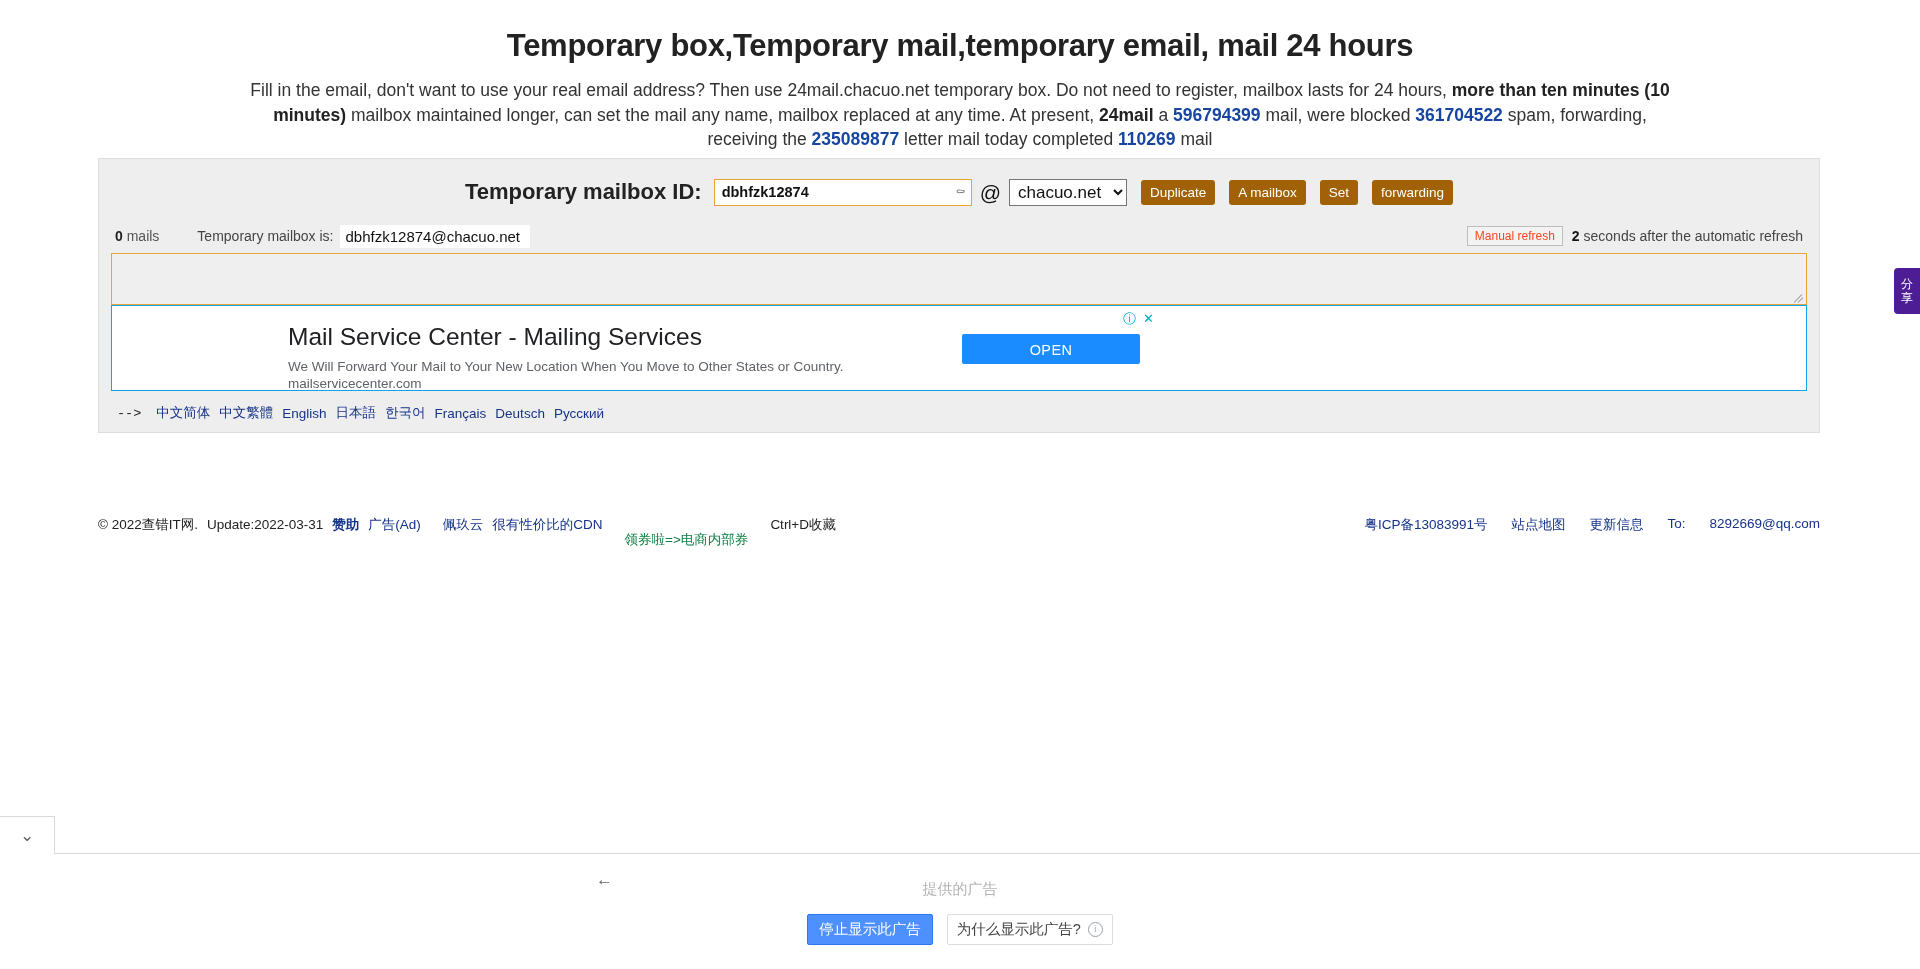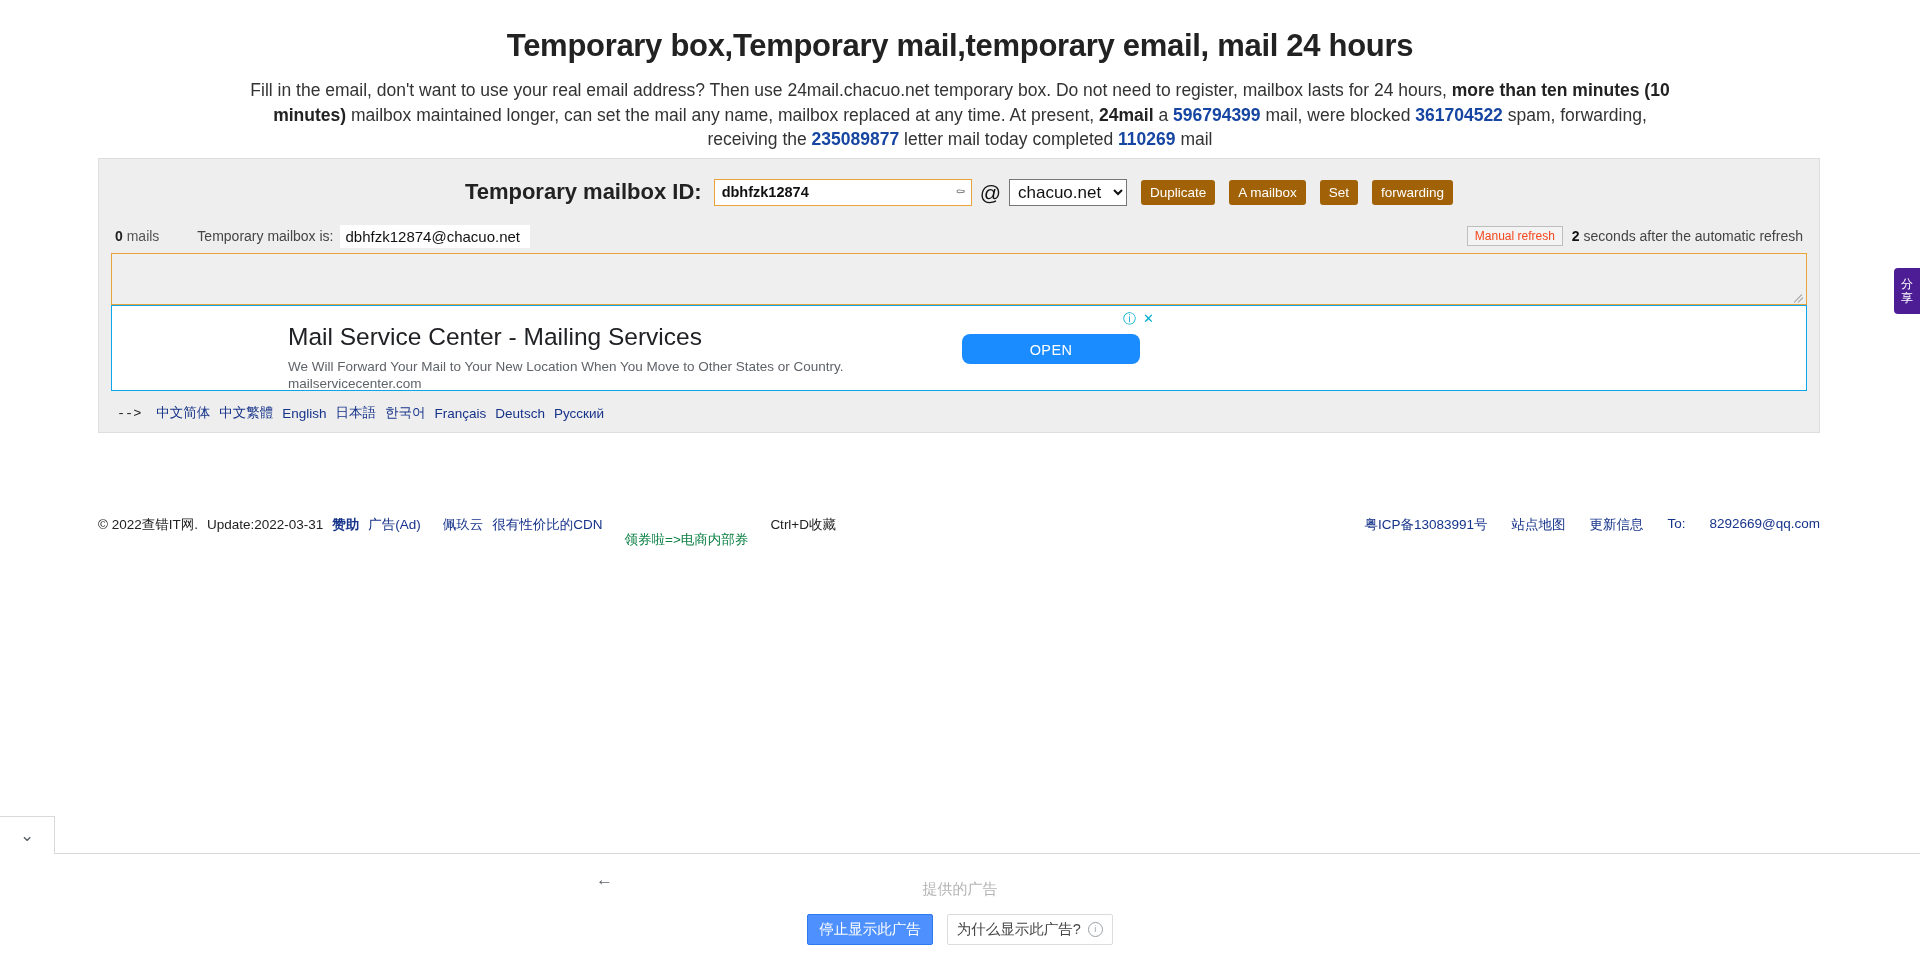--- a/index.html
+++ b/index.html
@@ -236,21 +236,21 @@
     left: 720px;
     top: 28px;
     width: 178px;
     height: 30px;
     background: #1a8cff;
     color: #ffffff;
     font-size: 14.5px;
     letter-spacing: 0.4px;
     text-align: center;
     line-height: 30px;
-    border-radius: 8px;
+    border-radius: 2px;
     border: none;
     cursor: pointer;
     font-family: "Liberation Sans", sans-serif;
   }
   .ad-info {
     position: absolute;
     right: 10px;
     top: 6px;
     display: flex;
     gap: 7px;

